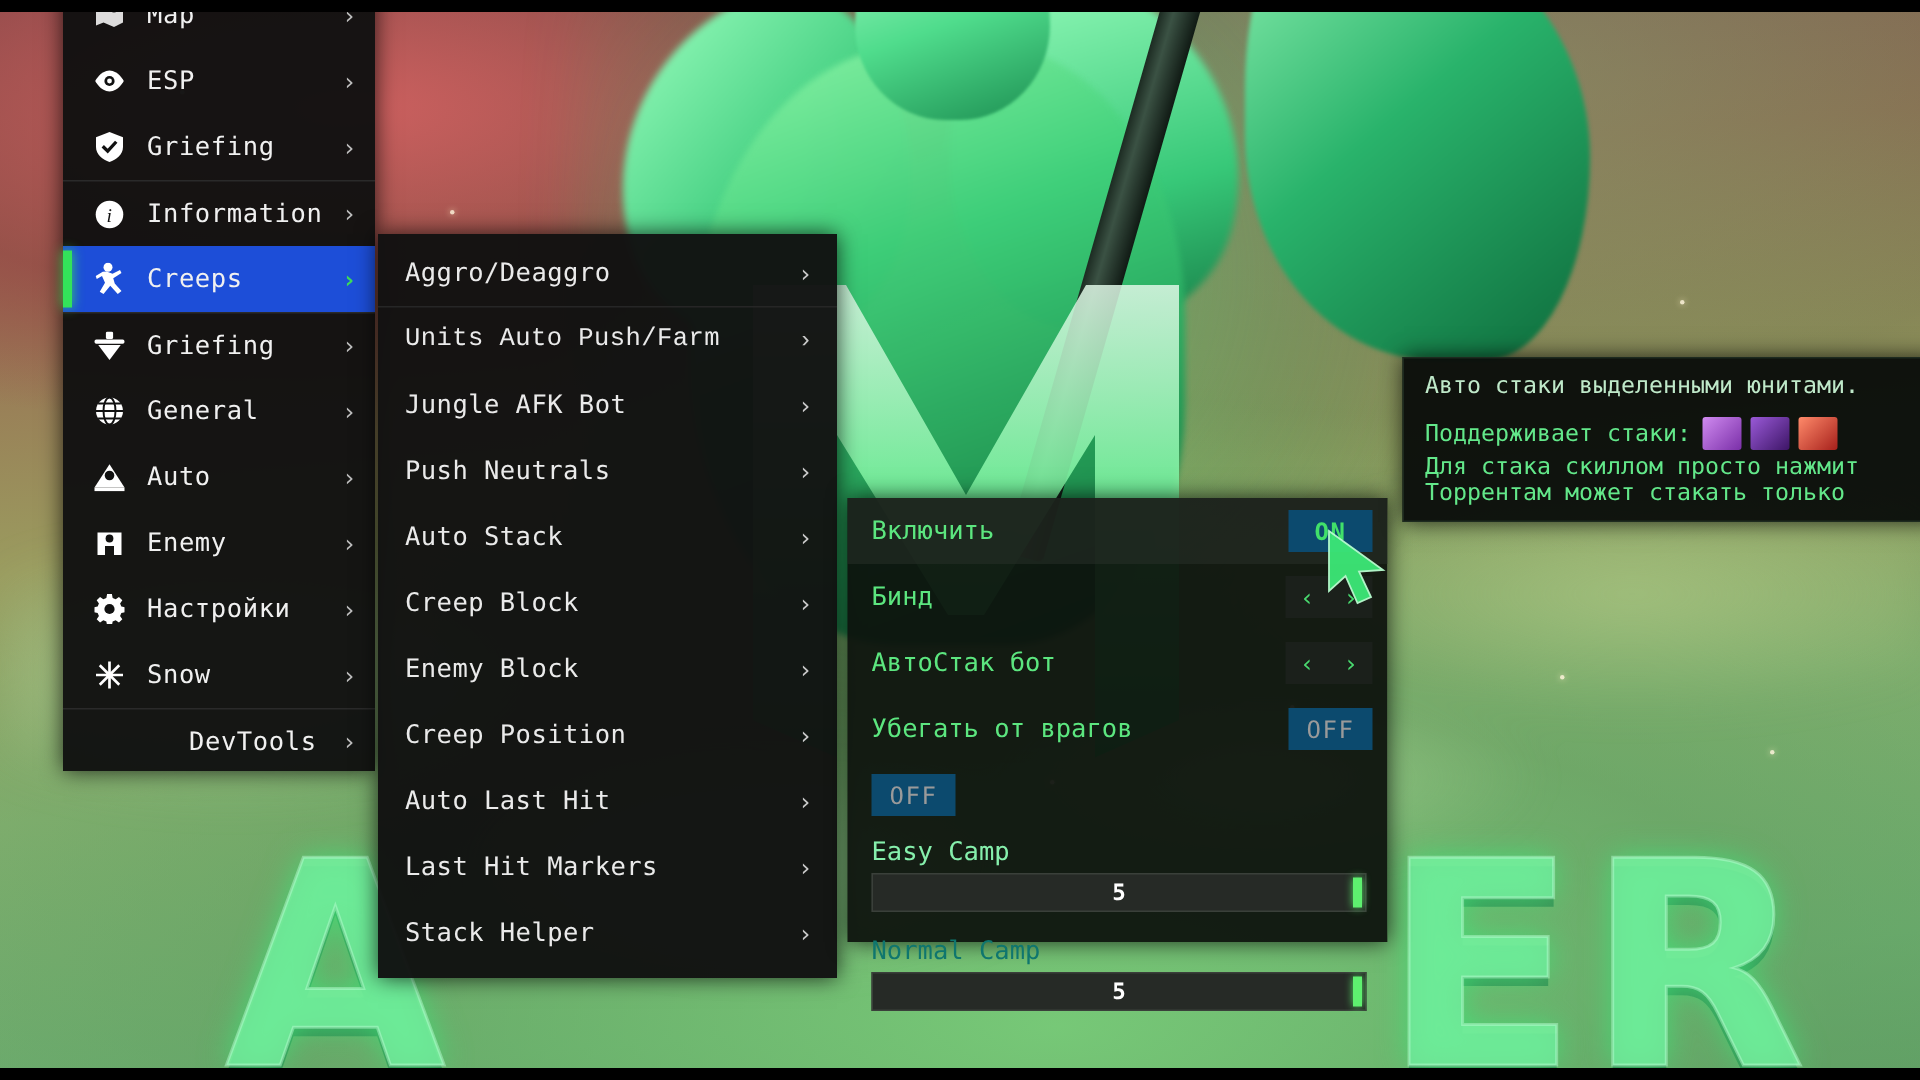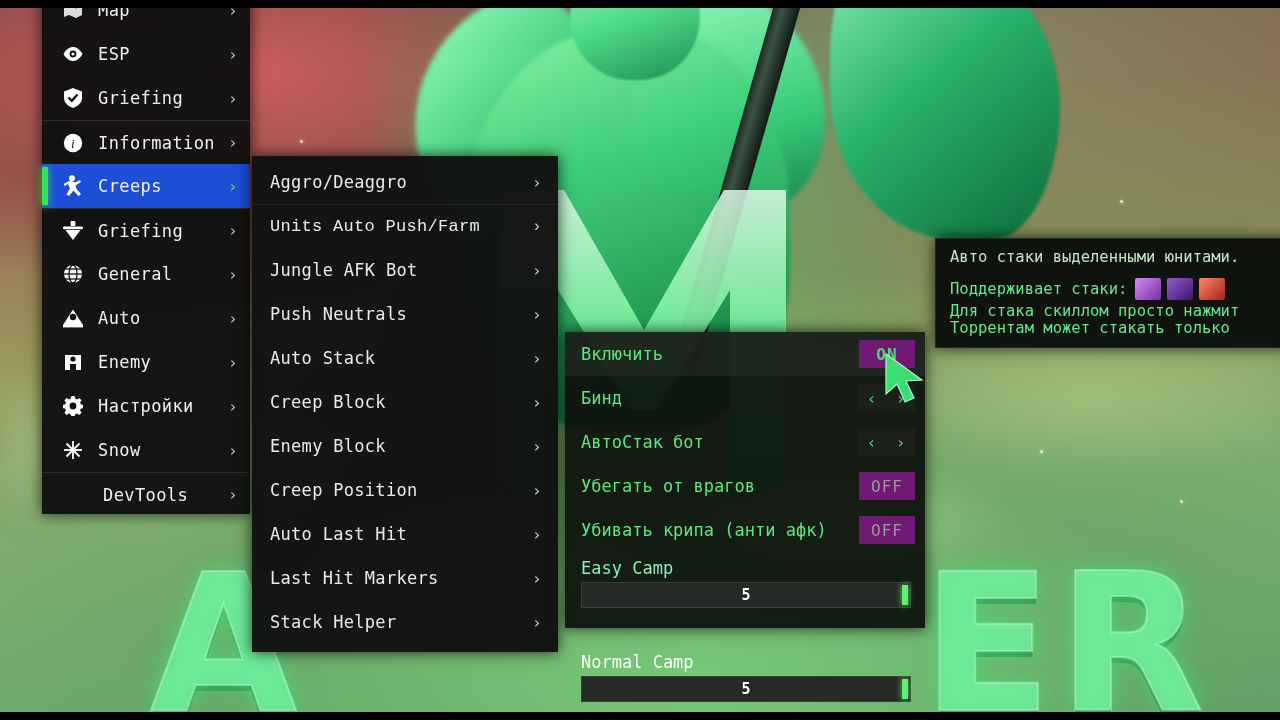--- a/index.html
+++ b/index.html
@@ -114,52 +114,52 @@
   .root-item .ico svg { display:block; }
   .root-item .lbl { flex:1 1 auto; white-space:nowrap; }
   .root-item .arrow { color:#bdbdbd; font-size:16px; padding-right:12px; }
   .root-item.sep-above { border-top:1px solid #2a2a2a; }
   .root-item.active { background:#1d4ed8; }
   .root-item.active .arrow { color:#3ddc5a; font-weight:bold; }
   .root-item.active::before {
     content:""; position:absolute; left:0; top:3px; bottom:3px; width:6px;
     background:#33e35a; box-shadow:0 0 8px rgba(60,230,90,0.9);
   }
-  .root-item.plain { padding-left:61px;gap:16px; }
+  .root-item.plain { padding-left:84px;gap:16px; }
 
   
   #panel-creeps { left:252px; top:156px; width:306px; height:496px; padding-top:4px; }
   .sub-item {
     height:44px; display:flex; align-items:center; justify-content:space-between;
     padding:0 16px 0 18px; font-size:17px; letter-spacing:0.3px; color:#eaeaea;
   }
   .sub-item .arrow { color:#c9c9c9; font-size:16px; }
   .sub-item.sep-above { border-top:1px solid #262626;font-family:Liberation Mono, monospace; }
 
   
   #panel-options { left:565px; top:332px; width:360px; height:296px; background:rgba(12,16,12,0.93); }
   .opt-row {
     height:44px; display:flex; align-items:center; justify-content:space-between;
     padding:0 10px 0 16px; font-size:17px; color:#5ce67f;
   }
   .opt-row.head { background:rgba(40,48,40,0.55); }
   .opt-row .opt-lbl { white-space:nowrap; }
   .opt-row .val-box {
-    min-width:56px; height:28px; background:#701a75;
+    min-width:56px; height:28px; background:#0c4a6e;
     display:flex; align-items:center; justify-content:center;
     font-size:16px; letter-spacing:1px; color:#9a9a9a;
   }
   .opt-row .val-box.on { color:#41e06a; font-weight:bold; }
   .opt-row .stepper {
     width:58px; height:28px; background:#1b201b;
     display:flex; align-items:center; justify-content:space-around;
     color:#49d96f; font-size:16px;
   }
   .slider-label { padding:6px 0 2px 16px; font-size:17px; color:#86efac; }
-  .slider-label.dim { color:#ffffff;margin-top:28px; }
+  .slider-label.dim { color:#0f766e; }
   .slider-wrap { padding:2px 14px 10px 16px; }
   .slider {
     position:relative; height:26px; background:#262a26;
     border:1px solid #3a403a; display:flex; align-items:center; justify-content:center;
   }
   .slider .sv { color:#ffffff; font-size:15px; font-weight:bold; }
   .slider .handle {
     position:absolute; right:2px; top:2px; bottom:2px; width:6px;
     background:#5ef06f; box-shadow:0 0 6px rgba(90,240,110,0.9);
   }
@@ -441,21 +441,20 @@
       <span>›</span>
     </span>
   </div>
 
   <div class="opt-row">
     <span class="opt-lbl">Убегать от врагов</span>
     <span class="val-box">OFF</span>
   </div>
 
   <div class="opt-row">
-    <span class="opt-lbl">Убивать крипа (анти афк)</span>
     <span class="val-box">OFF</span>
   </div>
 
   <div class="slider-label">Easy Camp</div>
   <div class="slider-wrap">
     <div class="slider">
       <span class="sv">5</span>
       <span class="handle"></span>
     </div>
   </div>

